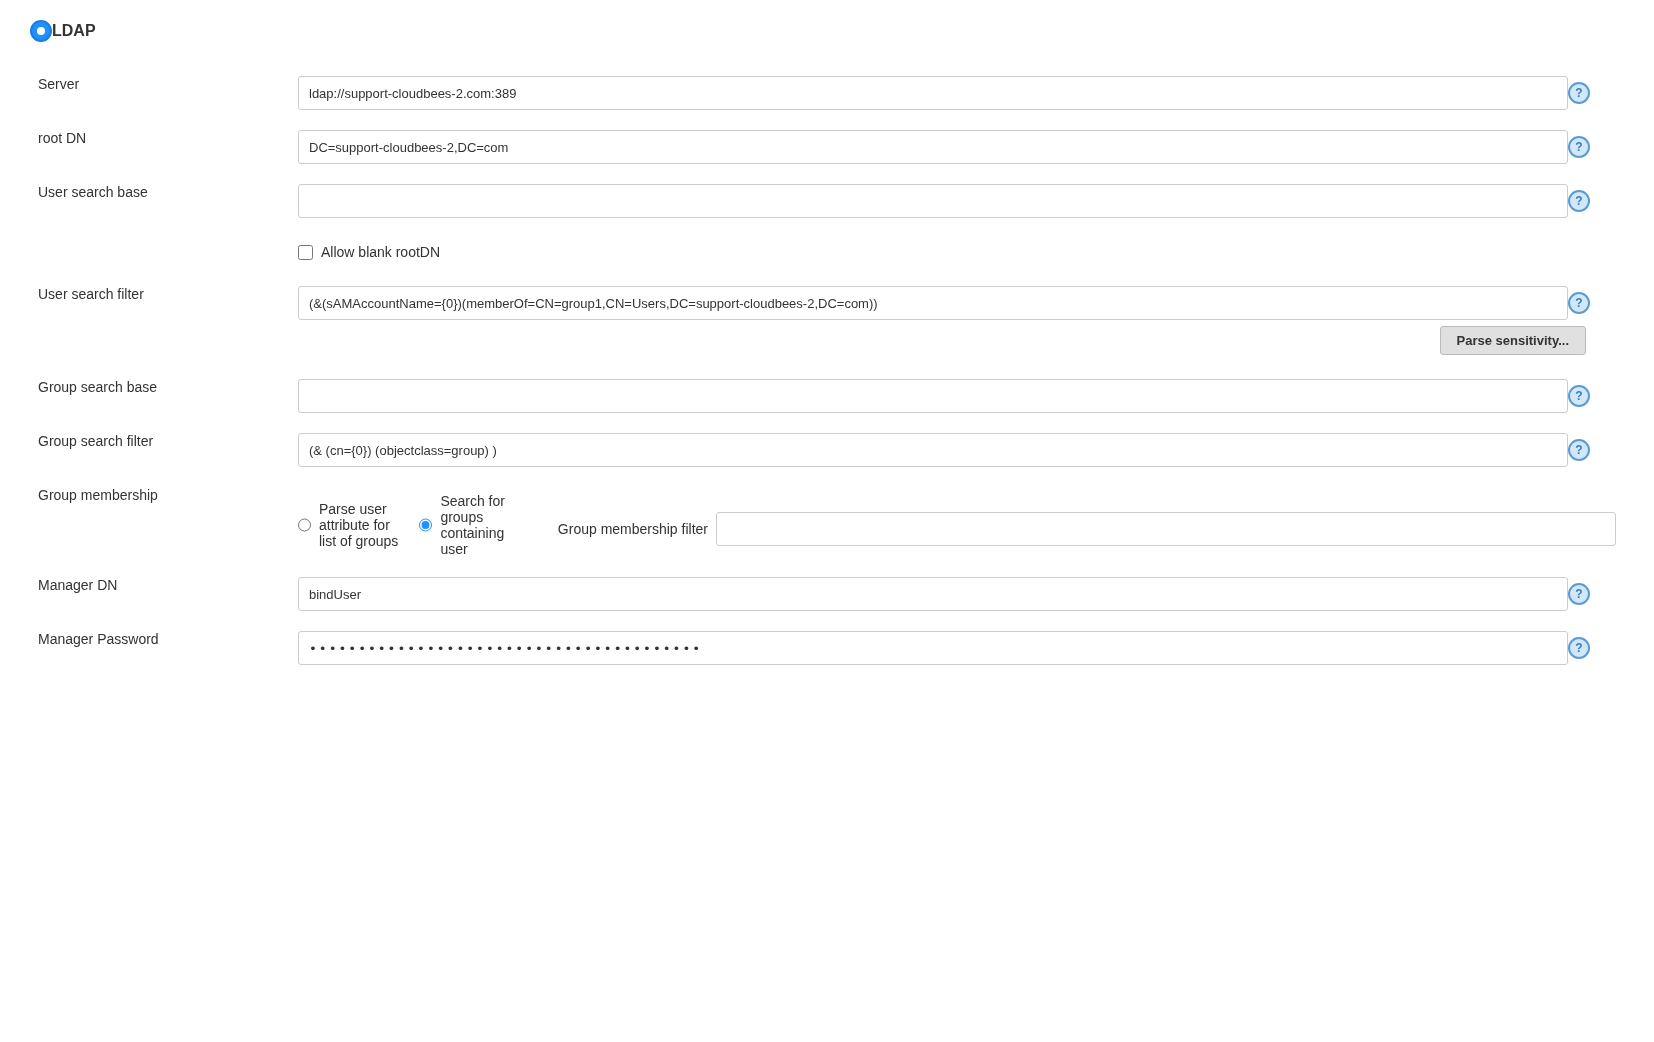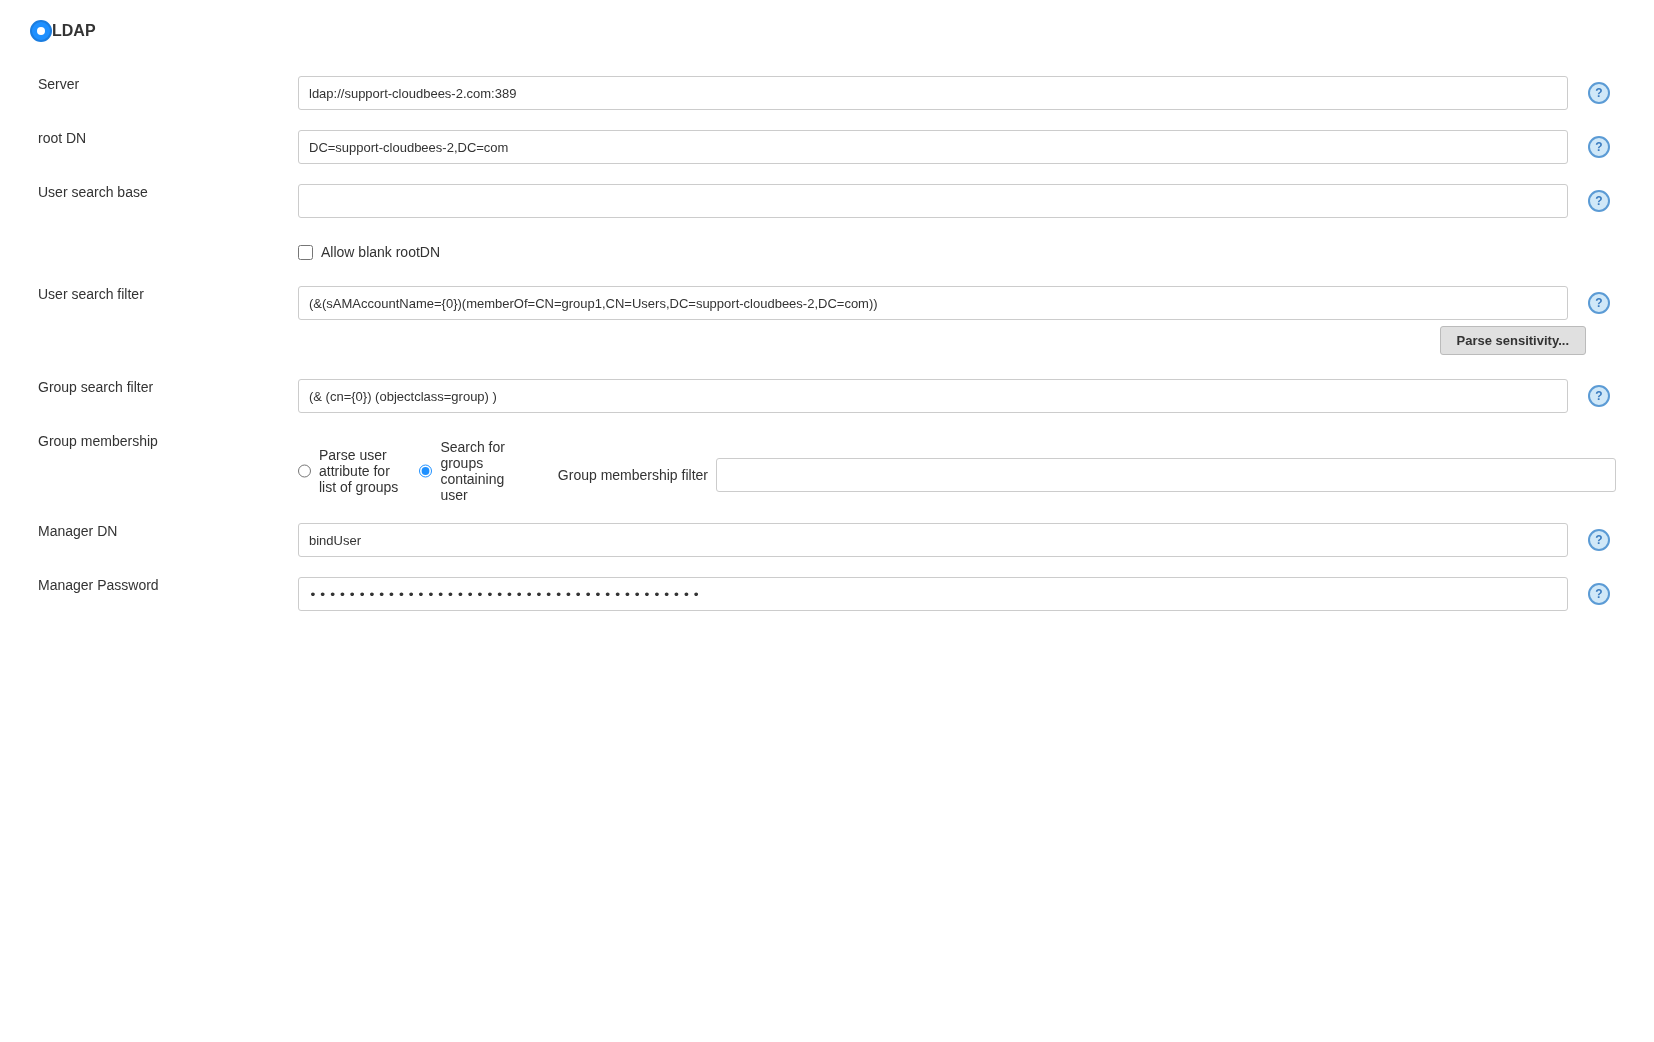--- a/index.html
+++ b/index.html
@@ -72,21 +72,21 @@
       text-align: left;
     }
 
     .input-cell {
       padding-left: 60px;
     }
 
     .field-row {
       display: flex;
       align-items: center;
-      gap: 20px;
+      gap: 0;
     }
 
     .text-input {
       width: 1270px;
       height: 34px;
       border: 1px solid #ccc;
       border-radius: 3px;
       padding: 6px 10px;
       font-size: 13px;
       color: #333;
@@ -265,20 +265,29 @@
       <div class="field-row">
         <input type="text" class="text-input" value="(&amp;(sAMAccountName={0})(memberOf=CN=group1,CN=Users,DC=support-cloudbees-2,DC=com))" style="">
         <div class="help-icon">?</div>
       </div>
       <div class="clearfix">
         <button class="case-sensitivity-btn">Parse sensitivity...</button>
       </div>
     </td>
   </tr>
 
+  <tr>
+    <td class="label-cell">Group search base</td>
+    <td class="input-cell">
+      <div class="field-row">
+        <input type="text" class="text-input" style="">
+        <div class="help-icon">?</div>
+      </div>
+    </td>
+  </tr>
 
   <tr>
     <td class="label-cell">Group search filter</td>
     <td class="input-cell">
       <div class="field-row">
         <input type="text" class="text-input" value="(&amp; (cn={0}) (objectclass=group) )" style="">
         <div class="help-icon">?</div>
       </div>
     </td>
   </tr>

